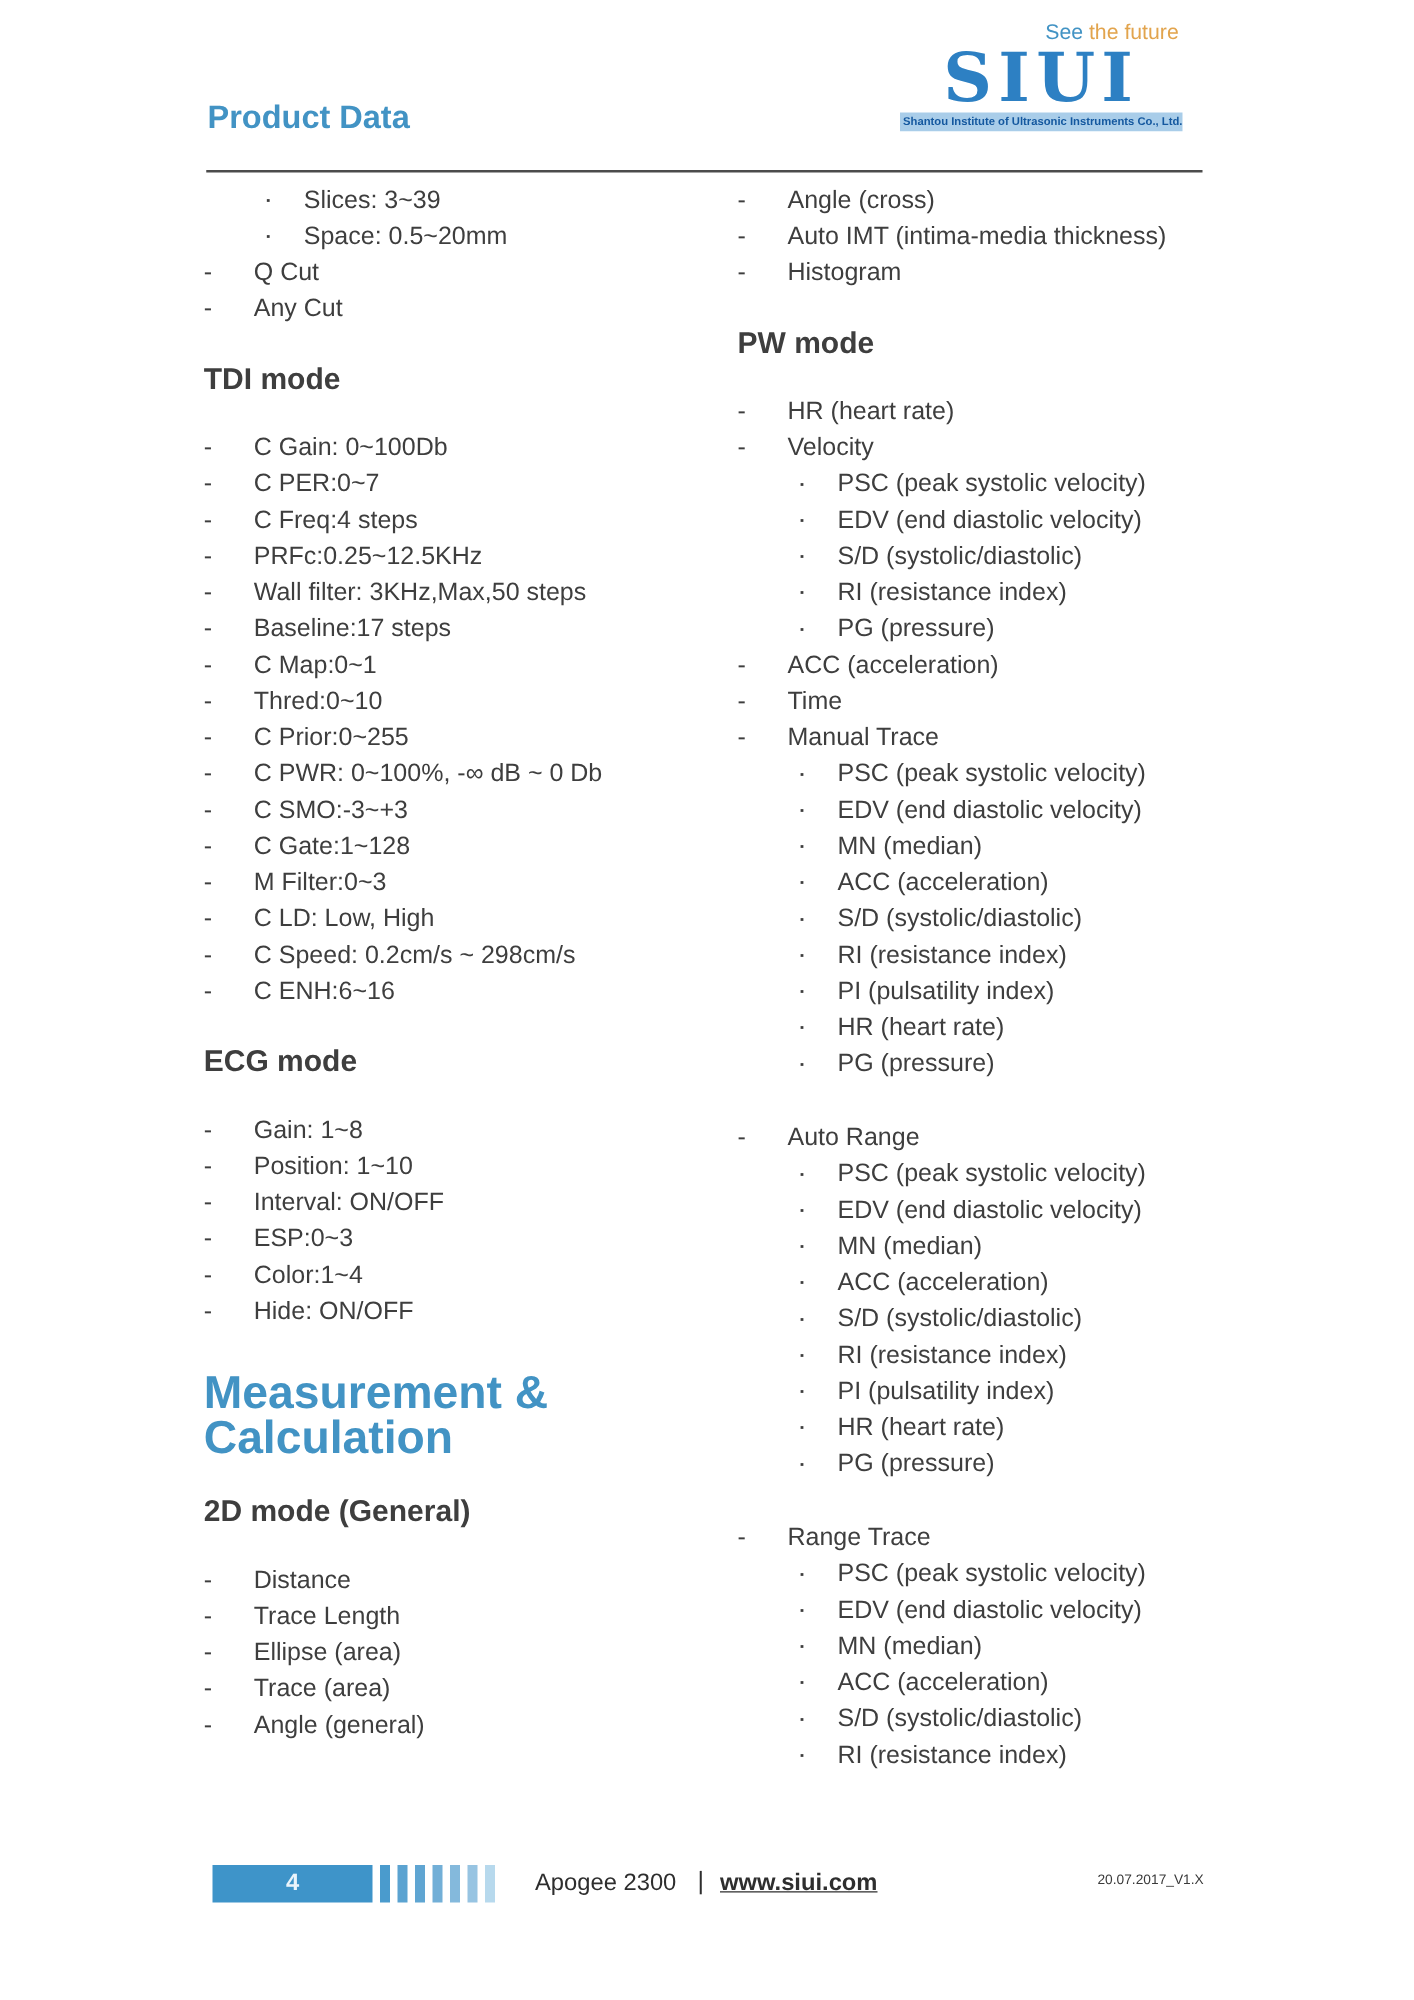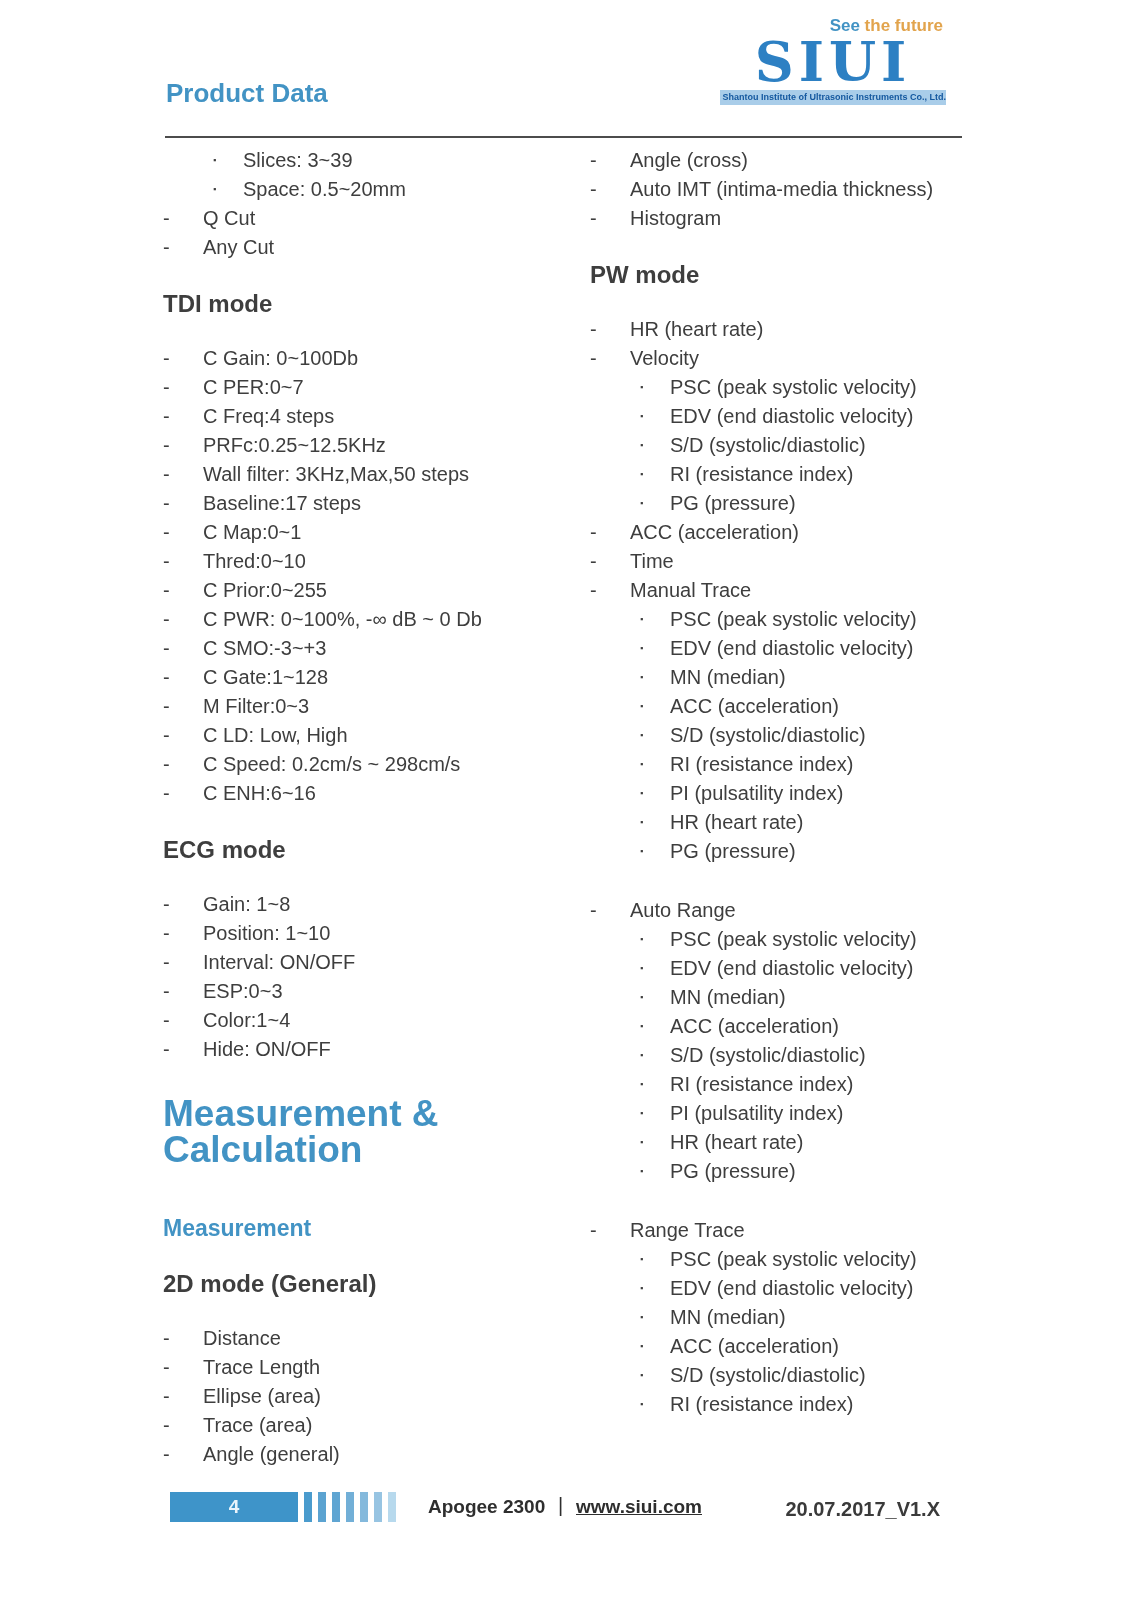--- a/index.html
+++ b/index.html
@@ -9,21 +9,21 @@
   }
   .page-title {
     position:absolute; left:166px; top:78px;
     font-size:26px; font-weight:bold; color:#4293c4;
   }
   .rule {
     position:absolute; left:165px; top:136px; width:797px; height:2px; background:#4c4c4c;
   }
   
   .logo { position:absolute; left:720px; top:16px; width:226px; }
-  .logo-tagline { text-align:right; font-size:17px; font-weight:bold; line-height:20px; padding-right:3px; }
+  .logo-tagline { text-align:right; font-size:17px; font-weight:normal; line-height:20px; padding-right:3px; }
   .tag-see { color:#4293c4; }
   .tag-rest { color:#e2a44d; }
   .logo-name {
     font-family:"DejaVu Serif", serif; font-weight:bold; font-size:54px; line-height:52px;
     color:#2d80c3; text-align:center; letter-spacing:5px;
   }
   .logo-sub {
     margin-top:2px; background:#a9cde9; color:#14589f; font-size:9px; font-weight:bold;
     text-align:right; padding:2px 0 3px; white-space:nowrap;
   }
@@ -41,24 +41,24 @@
   .spacer { height:30px; }
   
   .footer { position:absolute; left:0; top:1490px; width:1131px; height:40px; }
   .page-badge {
     position:absolute; left:170px; top:2px; width:128px; height:30px; background:#3e94c9;
     color:#eaf4fb; font-size:19px; font-weight:bold;
     display:flex; align-items:center; justify-content:center;
   }
   .stripes { position:absolute; left:304px; top:2px; height:30px; display:flex; gap:6px; }
   .stripe { width:8px; height:30px; }
-  .footer-product { position:absolute; left:428px; top:6px; font-size:19px; font-weight:bold; color:#2e2e2e; }
+  .footer-product { position:absolute; left:428px; top:6px; font-size:19px; font-weight:normal; color:#2e2e2e; }
   .footer-sep { position:absolute; left:558px; top:4px; font-size:20px; color:#2e2e2e; }
   .footer-link { position:absolute; left:576px; top:6px; font-size:19px; font-weight:bold; color:#2e2e2e; text-decoration:underline; cursor:pointer; }
-  .footer-version { position:absolute; right:191px; top:8px; font-size:20px; font-weight:bold; color:#3a3a3a; }
+  .footer-version { position:absolute; right:168px; top:8px; font-size:11px; font-weight:normal; color:#3a3a3a; }
 </style>
 </head>
 <body>
 
 <div class="page">
 
   <div class="page-title" style="color: rgb(66, 147, 196);">Product Data</div>
 
   <div class="logo">
     <div class="logo-tagline">
@@ -177,21 +177,20 @@
         <div class="li lvl1">
           <span class="m">-</span>
           <span class="t">Color:1~4</span>
         </div>
         <div class="li lvl1">
           <span class="m">-</span>
           <span class="t">Hide: ON/OFF</span>
         </div>
       </div>
       <div class="h-chapter">Measurement &amp; Calculation</div>
-      <div class="h-sub">Measurement</div>
       <div class="h-section">2D mode (General)</div>
       <div>
         <div class="li lvl1">
           <span class="m">-</span>
           <span class="t">Distance</span>
         </div>
         <div class="li lvl1">
           <span class="m">-</span>
           <span class="t">Trace Length</span>
         </div>

